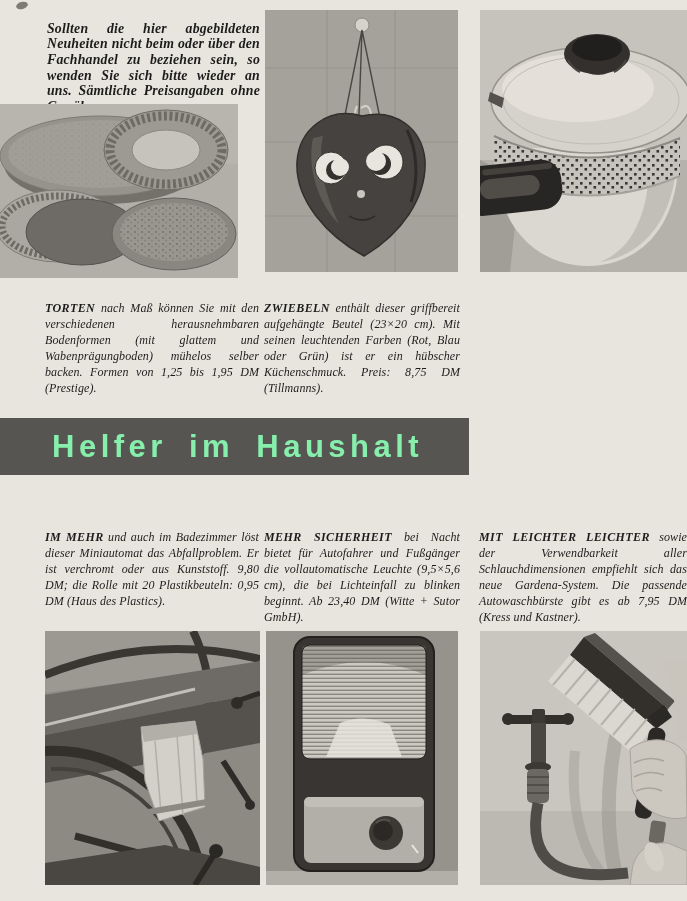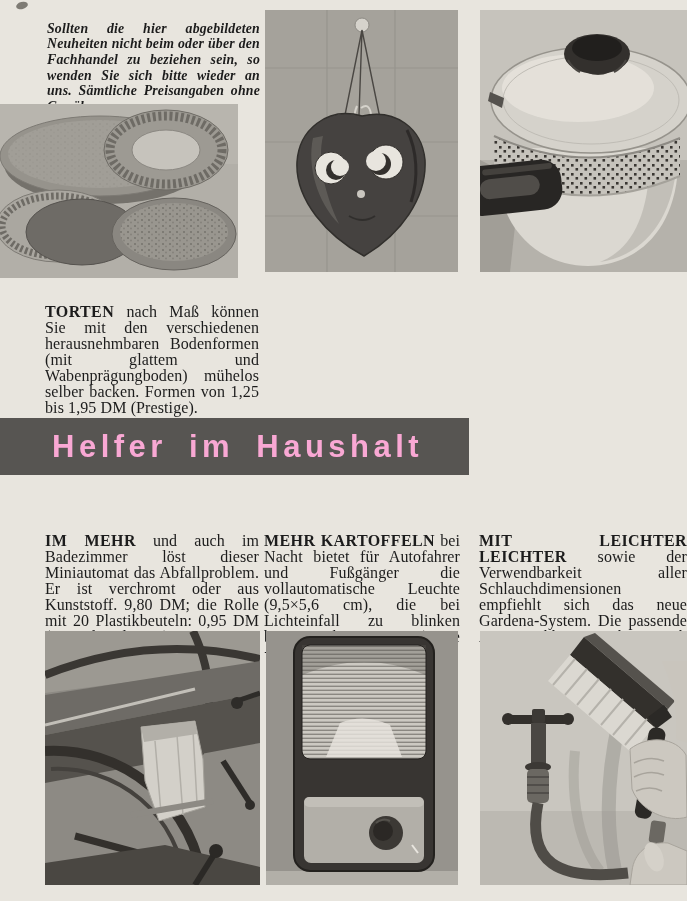--- a/index.html
+++ b/index.html
@@ -8,34 +8,35 @@
     position:relative;width:687px;height:901px;margin:0 auto;
     background:#e8e5de;overflow:hidden;color:#1c1c1c;
   }
   .intro{
     position:absolute;left:47px;top:7px;width:213px;
     font-style:italic;font-weight:700;font-size:13.8px;line-height:15.6px;
     text-align:justify;letter-spacing:.2px;
   }
   .col{
     position:absolute;width:214px;
-    font-size:16px;line-height:16px;text-align:justify;
+    font-size:12px;line-height:16px;text-align:justify;
     letter-spacing:.1px;
+    font-style:italic;
   }
   .col .lead{font-weight:700;letter-spacing:.4px;}
   .r1{top:288px;} .r2{top:517px;}
   .c1{left:45px;width:214px;} .c2{left:264px;width:196px;} .c3{left:479px;width:208px;}
   .banner{
     position:absolute;left:0;top:418px;width:469px;height:57px;
     background:#575552;display:flex;align-items:center;
     padding-left:52px;box-sizing:border-box;
   }
   .banner span{
     font-family:"Liberation Sans", sans-serif;font-weight:700;
-    font-size:31px;color:#f9a8d4;letter-spacing:4.5px;word-spacing:9px;
+    font-size:31px;color:#86efac;letter-spacing:4.5px;word-spacing:9px;
     white-space:nowrap;
   }
   .photo{position:absolute;overflow:hidden;background:#a5a29b;}
   .photo svg{display:block;width:100%;height:100%;}
   #ph1{left:0;top:104px;width:238px;height:174px;}
   #ph2{left:265px;top:10px;width:193px;height:262px;}
   #ph3{left:480px;top:10px;width:207px;height:262px;}
   #ph4{left:45px;top:631px;width:215px;height:254px;}
   #ph5{left:266px;top:631px;width:192px;height:254px;}
   #ph6{left:480px;top:631px;width:207px;height:254px;}
@@ -128,27 +129,28 @@
       <path d="M88,50 q4,8 12,12 M146,50 q-4,8 -12,12" stroke="#4a4743" stroke-width="2" fill="none"></path>
       <g transform="rotate(-6 40 178)">
         <rect x="-18" y="152" width="100" height="50" rx="20" fill="#282624"></rect>
         <rect x="0" y="166" width="60" height="20" rx="10" fill="#504d49"></rect>
         <rect x="4" y="156" width="70" height="6" rx="3" fill="#44413d"></rect>
       </g>
     </svg>
   </div>
 
   <p class="col r1 c1"><span class="lead">TORTEN</span><span> nach Maß können Sie mit den verschiedenen herausnehmbaren Bodenformen (mit glattem und Wabenprägungboden) mühelos selber backen. Formen von 1,25 bis 1,95 DM (Prestige).</span></p>
+  <p class="col r1 c2"><span class="lead">ZWIEBELN</span><span> enthält dieser griffbereit aufgehängte Beutel (23×20 cm). Mit seinen leuchtenden Farben (Rot, Blau oder Grün) ist er ein hübscher Küchenschmuck. Preis: 8,75 DM (Tillmanns).</span></p>
 
   <div class="banner">
     <span>Helfer im Haushalt</span>
   </div>
 
   <p class="col r2 c1"><span class="lead">IM MEHR</span><span> und auch im Badezimmer löst dieser Miniautomat das Abfallproblem. Er ist verchromt oder aus Kunststoff. 9,80 DM; die Rolle mit 20 Plastikbeuteln: 0,95 DM (Haus des Plastics).</span></p>
-  <p class="col r2 c2"><span class="lead">MEHR KARTOFFELN</span><span> bei Nacht bietet für Autofahrer und Fußgänger die vollautomatische Leuchte (9,5×5,6 cm), die bei Lichteinfall zu blinken beginnt. Ab 23,40 DM (Witte + Sutor GmbH).</span></p>
+  <p class="col r2 c2"><span class="lead">MEHR SICHERHEIT</span><span> bei Nacht bietet für Autofahrer und Fußgänger die vollautomatische Leuchte (9,5×5,6 cm), die bei Lichteinfall zu blinken beginnt. Ab 23,40 DM (Witte + Sutor GmbH).</span></p>
   <p class="col r2 c3"><span class="lead">MIT LEICHTER LEICHTER</span><span> sowie der Verwendbarkeit aller Schlauchdimensionen empfiehlt sich das neue Gardena-System. Die passende Autowaschbürste gibt es ab 7,95 DM (Kress und Kastner).</span></p>
 
   <div class="photo" id="ph4">
     <svg viewBox="0 0 215 254" xmlns="http://www.w3.org/2000/svg">
       <rect width="215" height="254" fill="#8d8a84"></rect>
       <polygon points="0,0 215,0 215,34 0,62" fill="#9c9992"></polygon>
       <path d="M148,0 C168,42 172,92 146,142" stroke="#3a3733" stroke-width="8" fill="none"></path>
       <path d="M0,44 C70,16 140,10 215,28" stroke="#3a3733" stroke-width="8" fill="none"></path>
       <polygon points="0,64 215,30 215,62 0,104" fill="#6e6b66"></polygon>
       <polygon points="0,104 215,62 215,112 0,152" fill="#55524d"></polygon>

